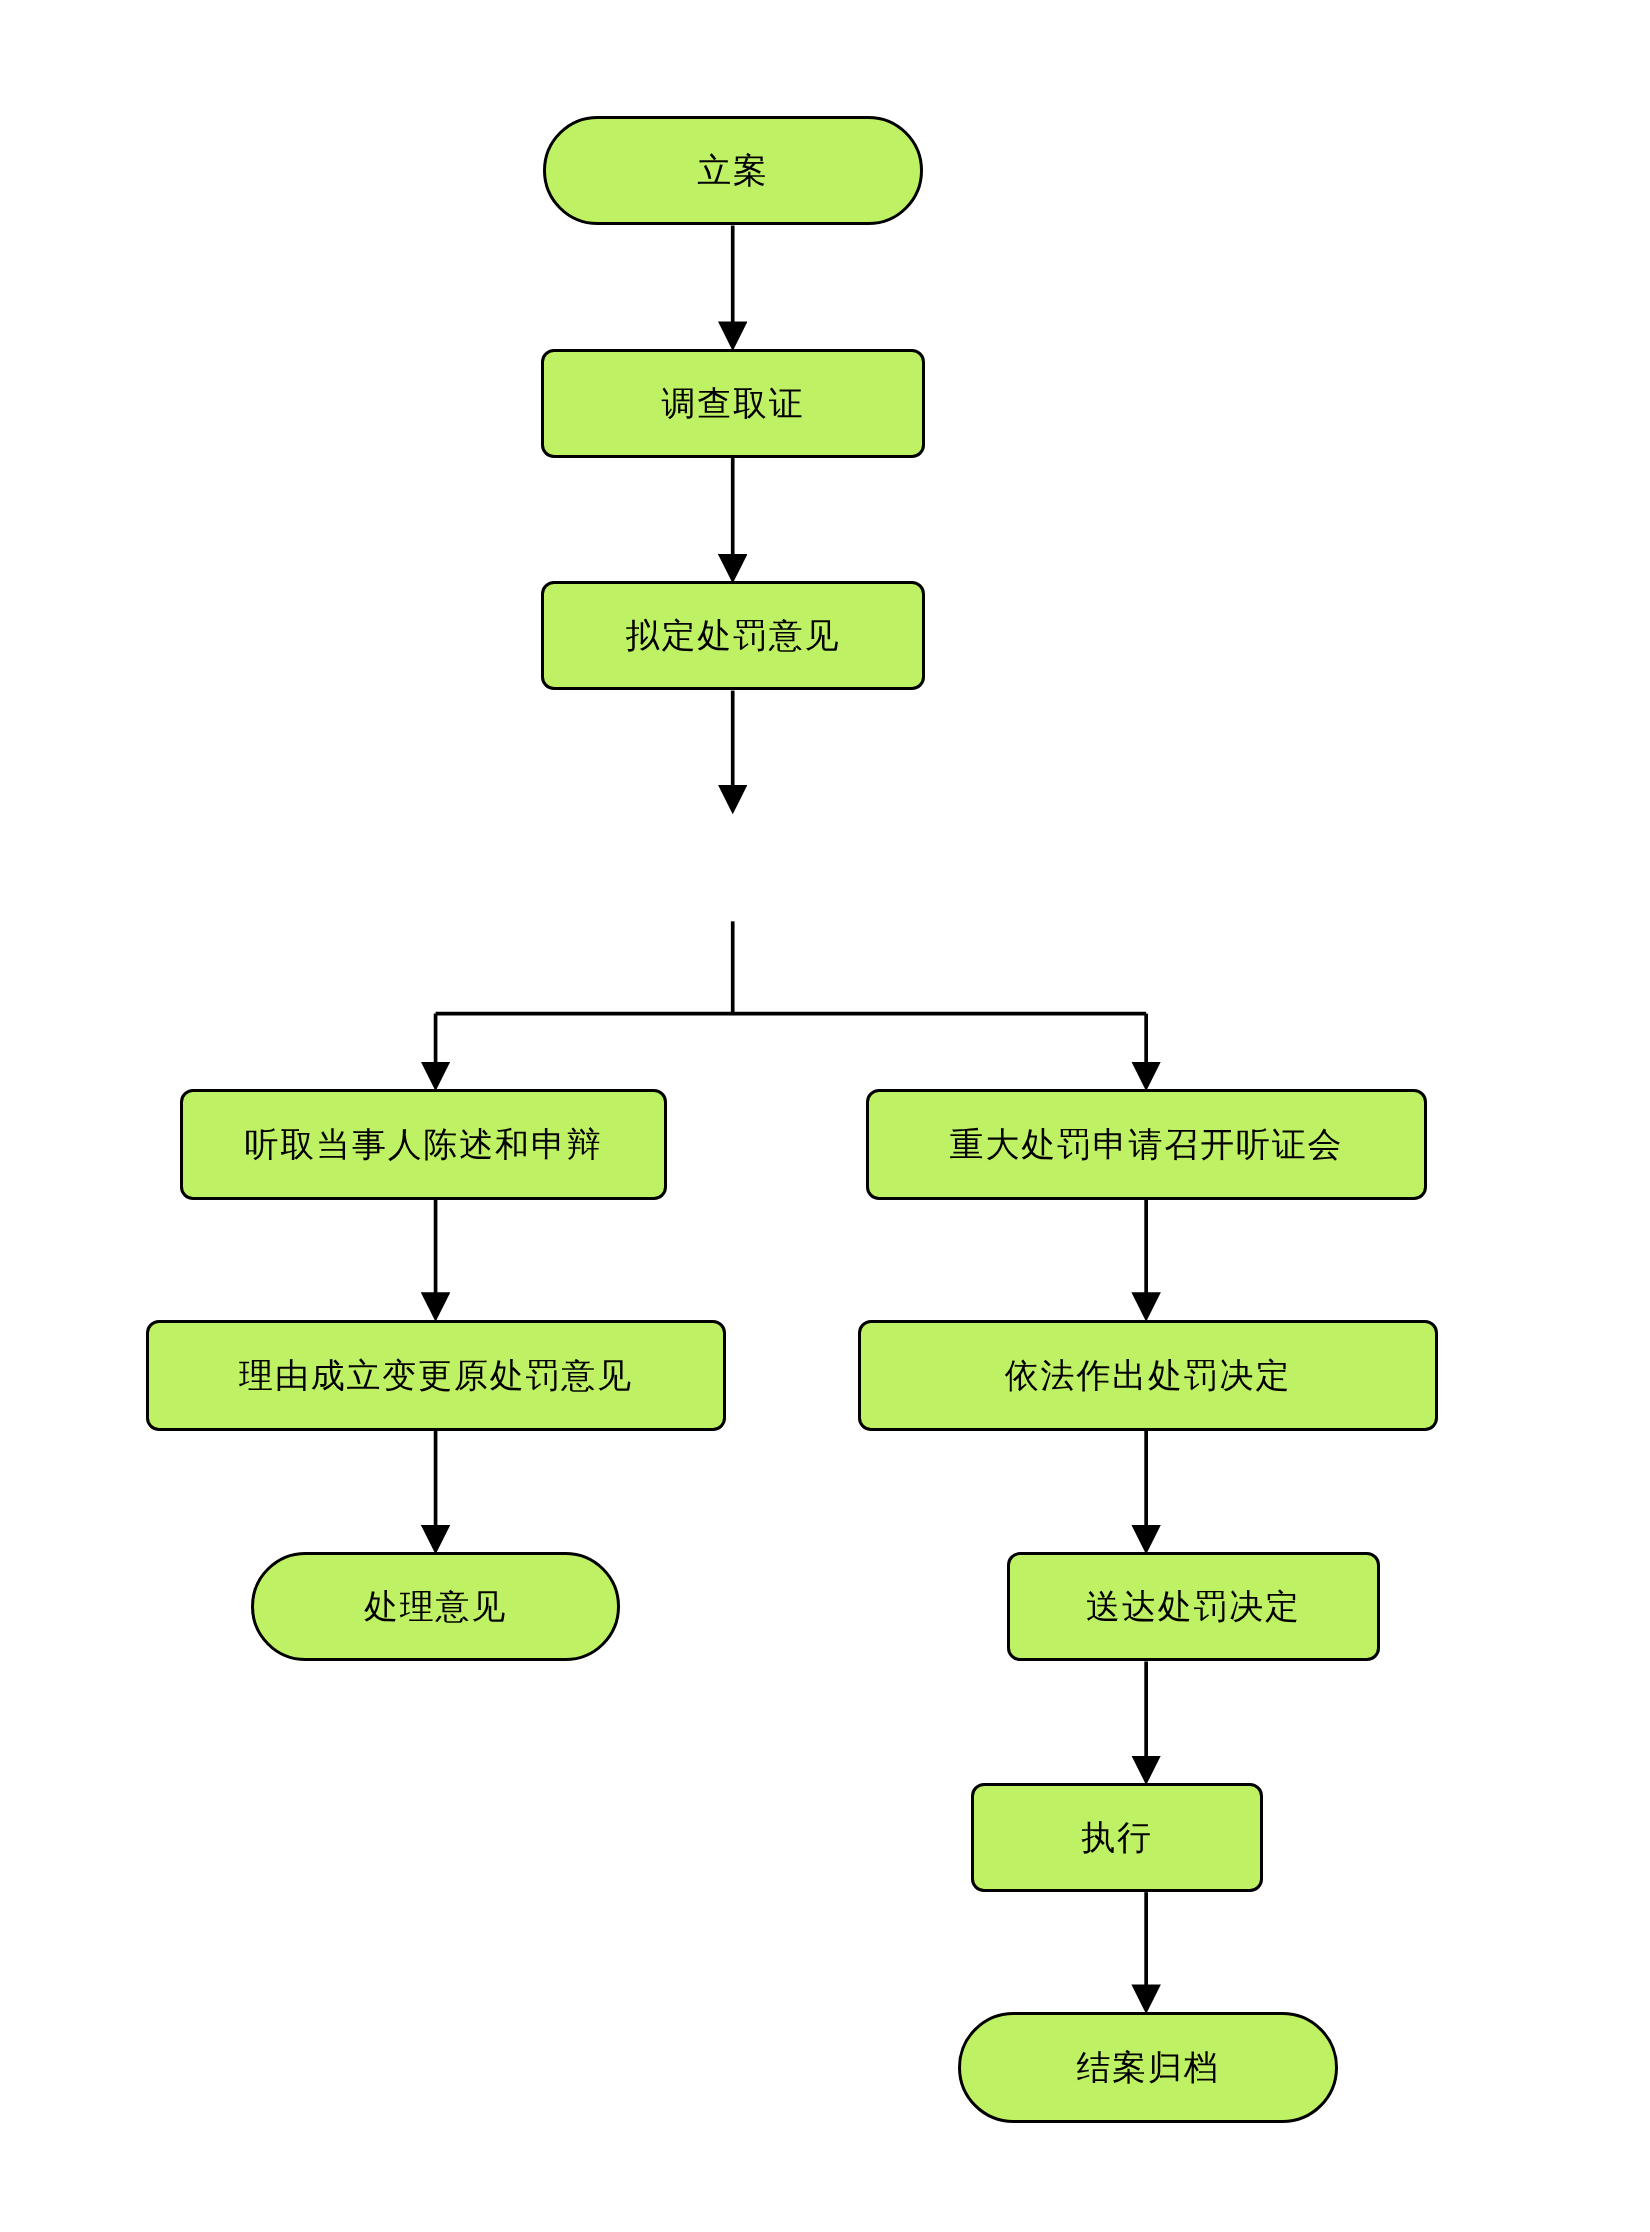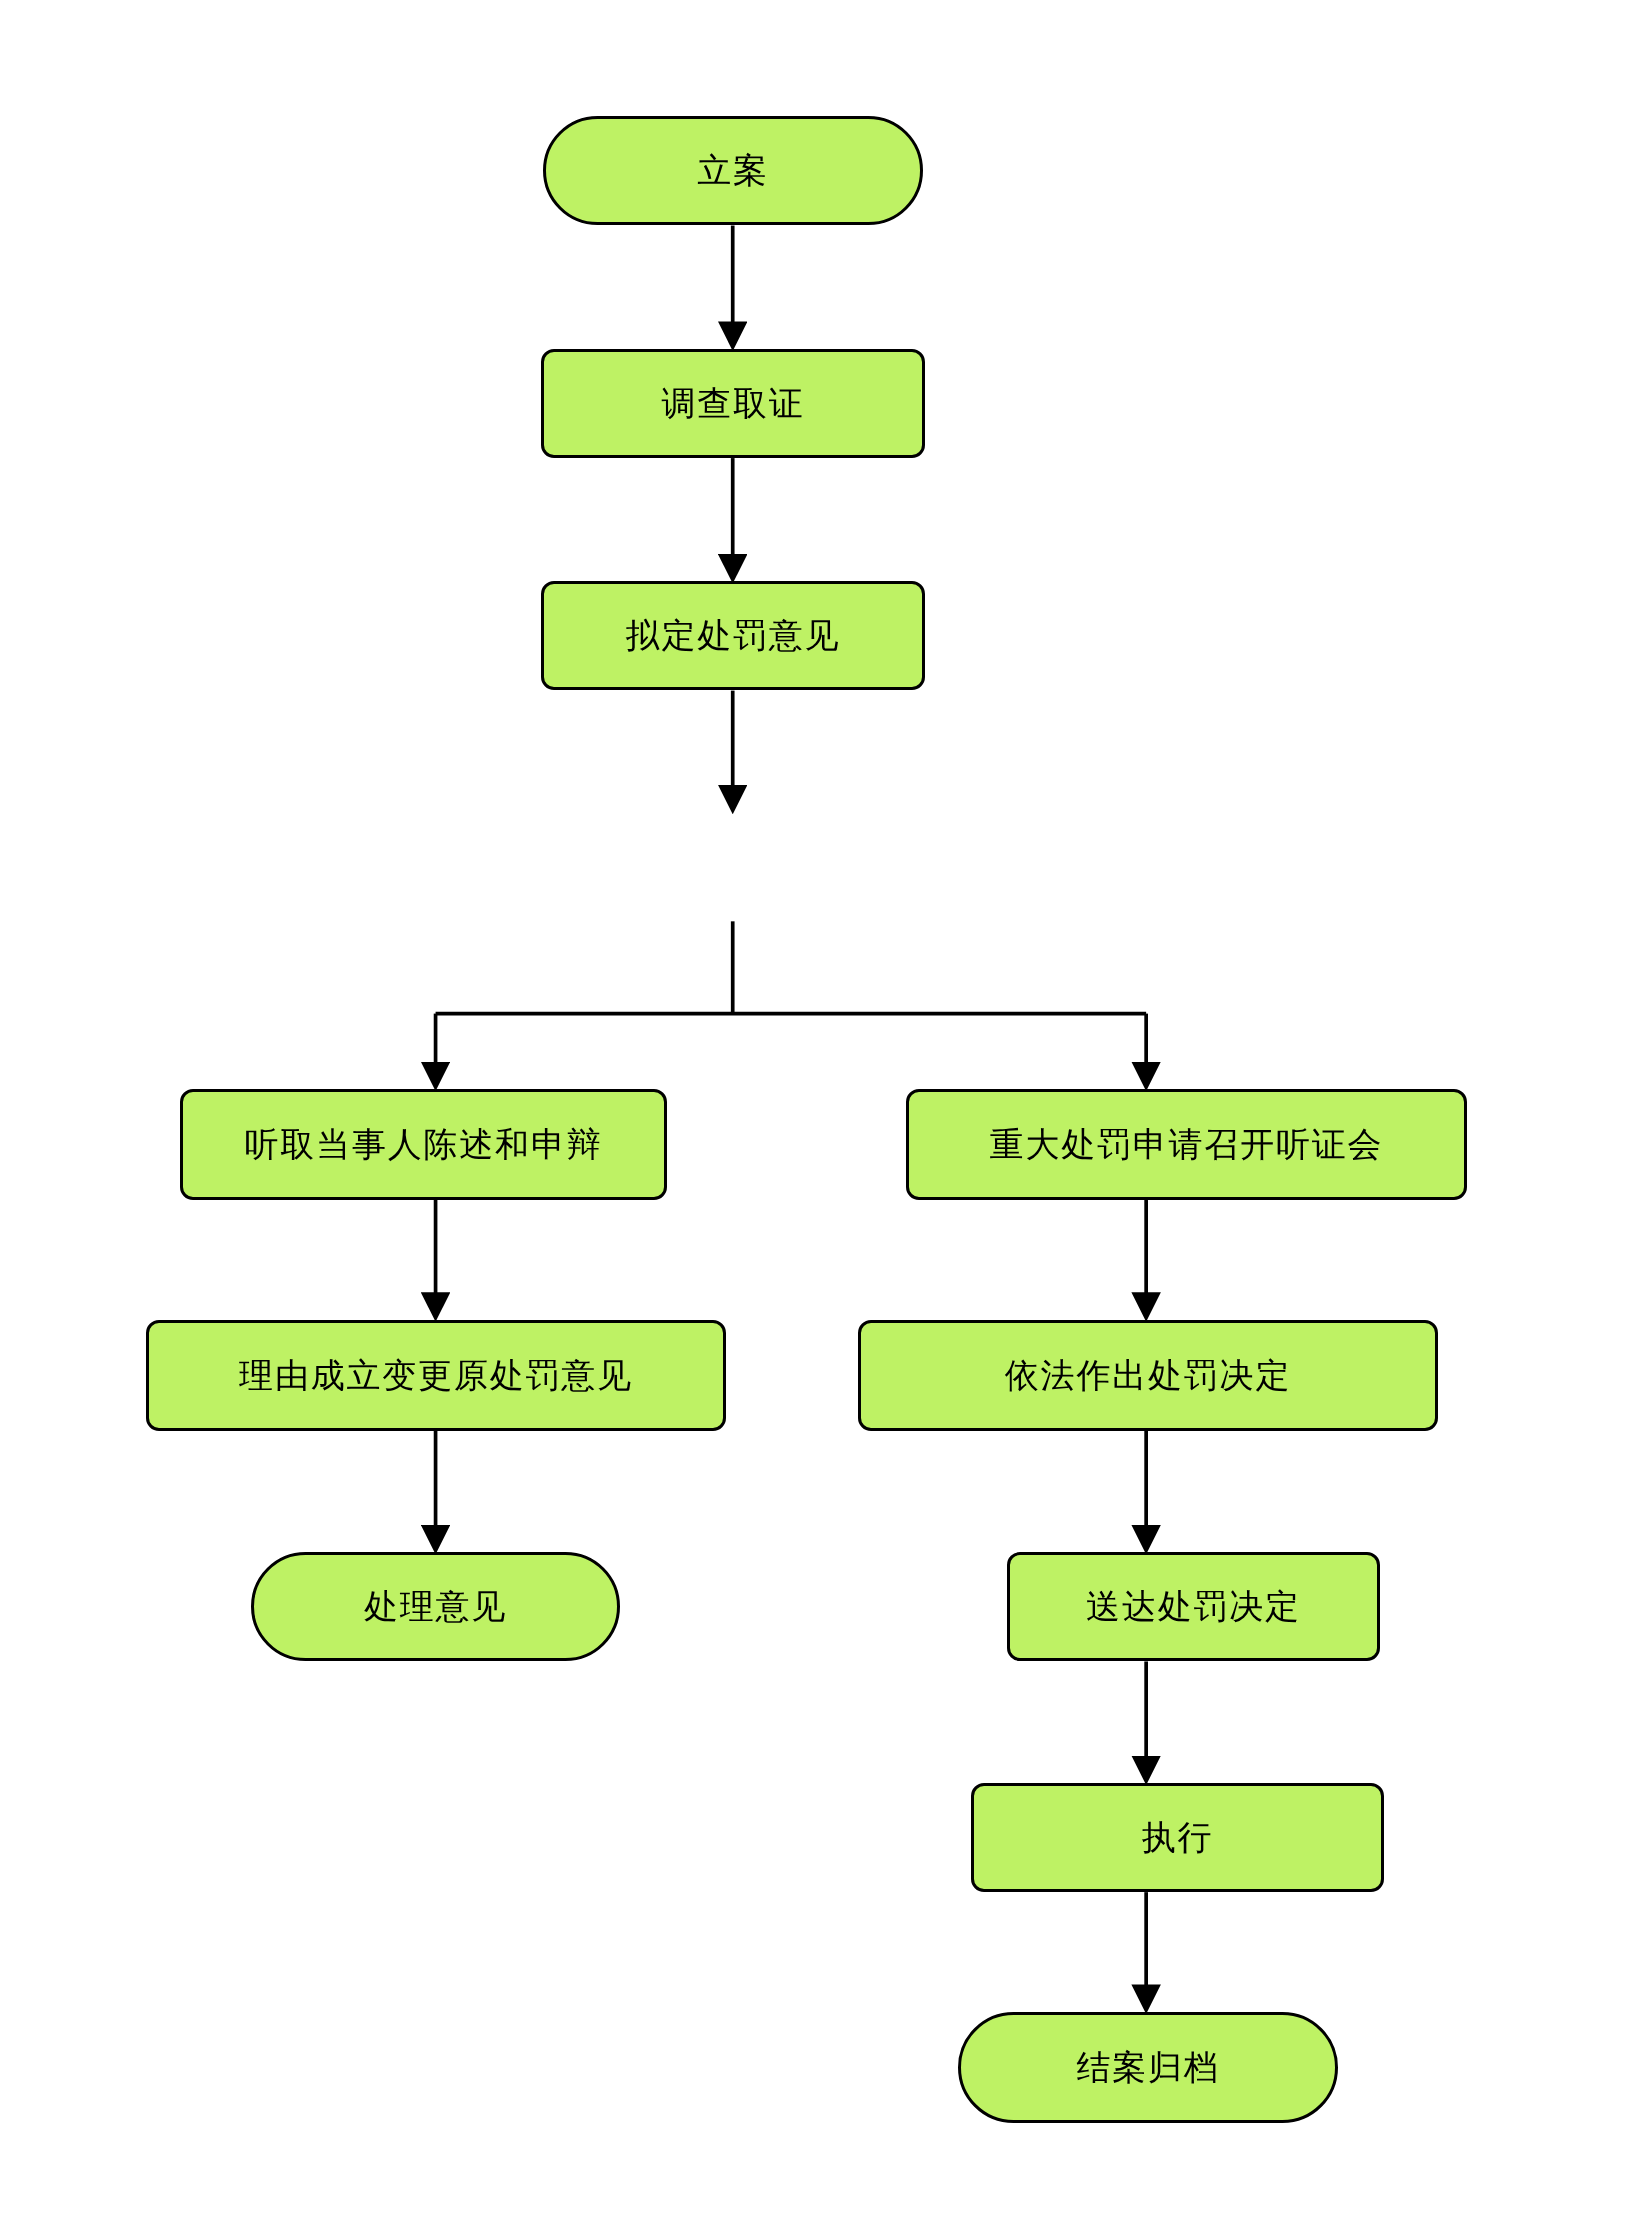--- a/index.html
+++ b/index.html
@@ -92,41 +92,41 @@
 
   <div class="node rect" style="left:541px; top:581px; width:384px; height:109px;">
     <span>拟定处罚意见</span>
   </div>
 
 
   <div class="node rect" style="left:180px; top:1089px; width:487px; height:111px;">
     <span>听取当事人陈述和申辩</span>
   </div>
 
-  <div class="node rect" style="left:866px; top:1089px; width:561px; height:111px;margin-left:40px;">
+  <div class="node rect" style="left:866px; top:1089px; width:561px; height:111px;">
     <span>重大处罚申请召开听证会</span>
   </div>
 
   <div class="node rect" style="left:858px; top:1320px; width:580px; height:111px;">
     <span>依法作出处罚决定</span>
   </div>
 
   <div class="node rect" style="left:146px; top:1320px; width:580px; height:111px;">
     <span>理由成立变更原处罚意见</span>
   </div>
 
   <div class="node pill" style="left:251px; top:1552px; width:369px; height:109px;">
     <span>处理意见</span>
   </div>
 
   <div class="node rect" style="left:962px; top:1552px; width:373px; height:109px;margin-left:45px;">
     <span>送达处罚决定</span>
   </div>
 
-  <div class="node rect" style="left:971px; top:1783px; width:413px; height:109px;">
+  <div class="node rect" style="left:971px; top:1783px; width:292px; height:109px;">
     <span>执行</span>
   </div>
 
   <div class="node pill" style="left:958px; top:2012px; width:380px; height:111px;">
     <span>结案归档</span>
   </div>
 
 </div>
 
 

